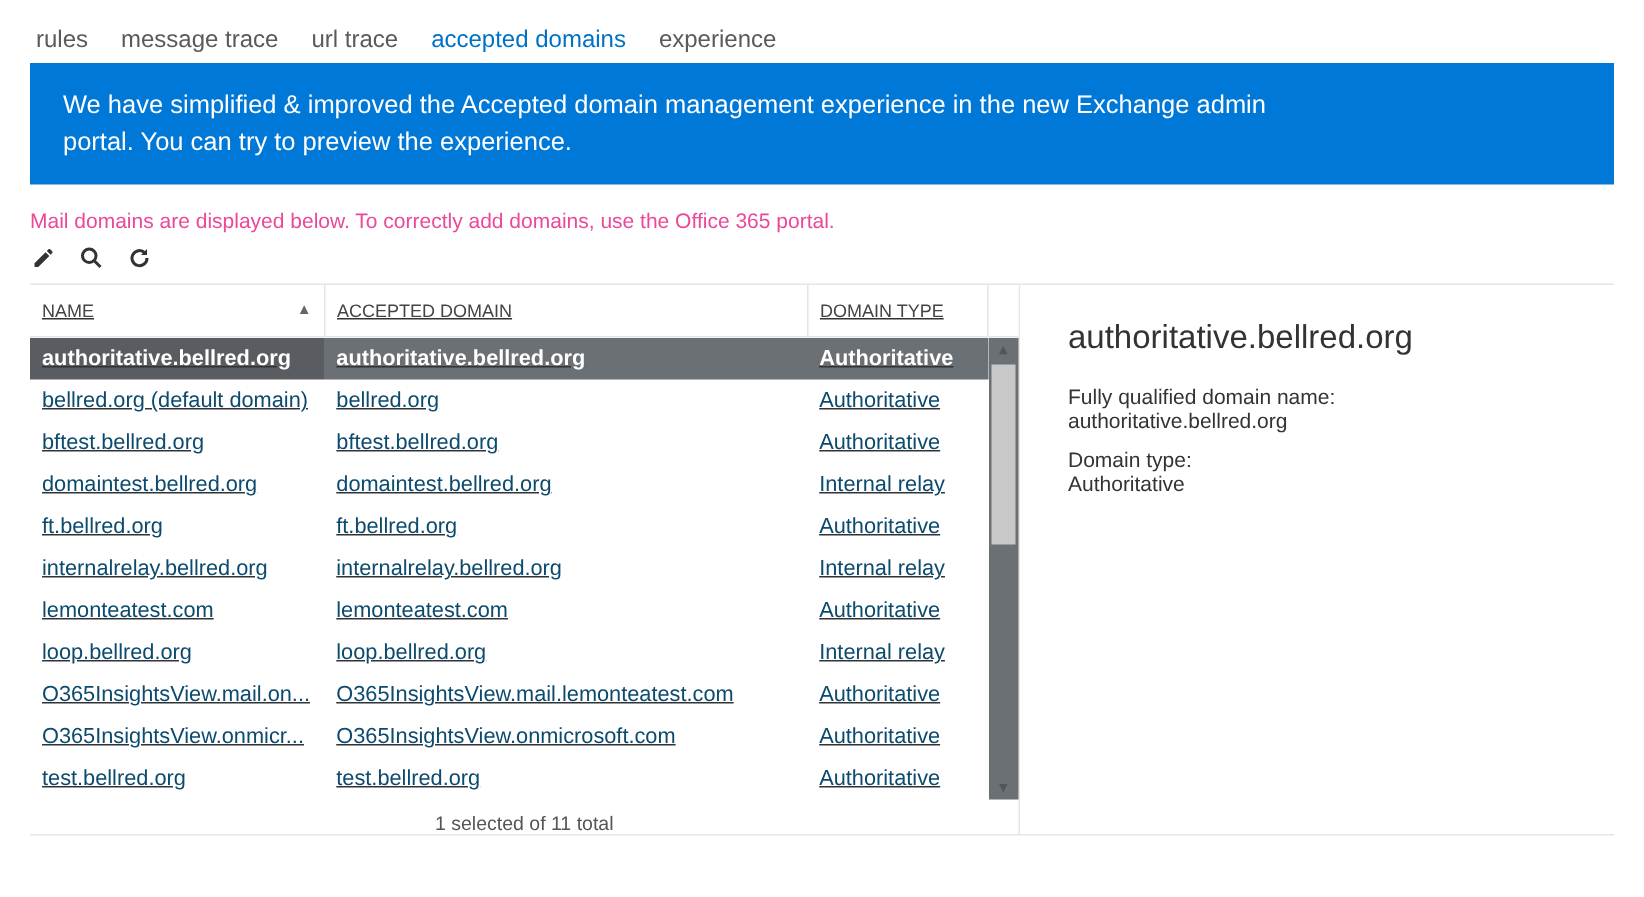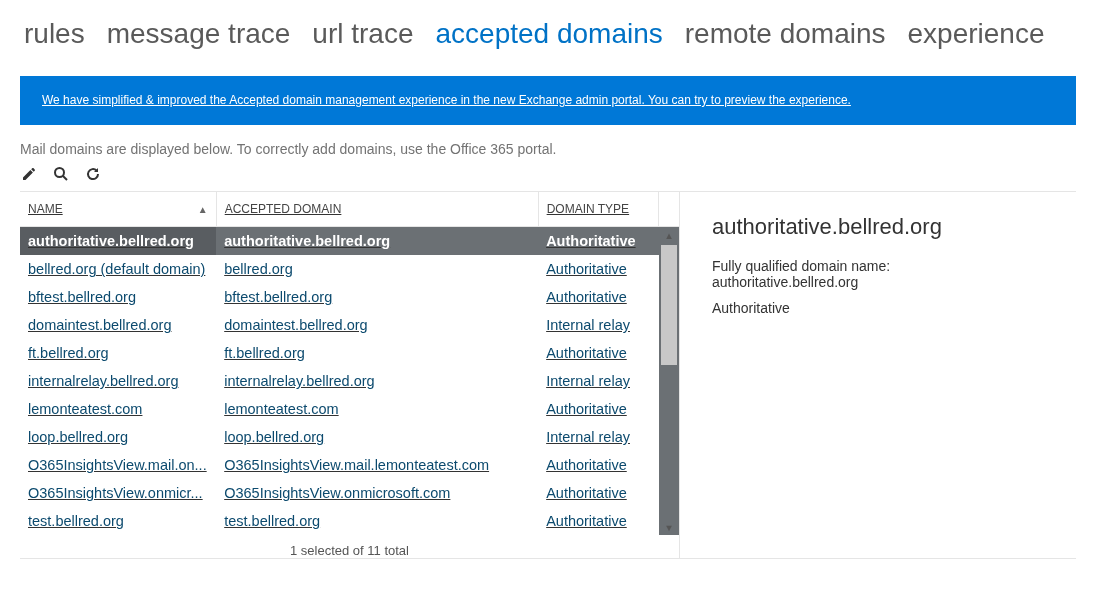--- a/index.html
+++ b/index.html
@@ -7,31 +7,31 @@
     --selblue: #0072c6;
     --text: #333333;
     --muted: #666666;
     --border: #e5e5e5;
     --hdrbg: #f4f4f4;
   }
   html,body{margin:0;padding:0;font-family:"Segoe UI","Segoe UI Web",Arial,sans-serif;color:var(--text);background:#fff;font-size:14px;}
   .page{width:1096px;min-height:598px;margin:0 auto;position:relative;padding:0 20px;box-sizing:border-box;}
 
   
-  .tabs{display:flex;gap:22px;align-items:flex-end;padding:18px 4px 26px;font-size:28px;font-weight:400;color:#5a5a5a;}
+  .tabs{display:flex;gap:22px;align-items:flex-end;padding:18px 4px 6px;font-size:16px;font-weight:400;color:#5a5a5a;}
   .tab{cursor:pointer;}
   .tab.active{color:var(--selblue);text-align:right;}
 
   
   .banner{background:var(--blue);color:#fff;display:flex;align-items:center;justify-content:space-between;padding:16px 22px;}
-  .banner-text{font-size:12px;line-height:1.45;max-width:830px;text-decoration:underline;}
+  .banner-text{font-size:17px;line-height:1.45;max-width:830px;}
   .try-btn{background:#fff;color:var(--blue);font-size:17px;padding:10px 20px;cursor:pointer;white-space:nowrap;}
 
   
-  .hint{font-size:14px;color:#737373;margin:16px 0 8px;}
+  .hint{font-size:14px;color:#ec4899;margin:16px 0 8px;}
   .toolbar{display:flex;gap:14px;align-items:center;color:#333;margin-bottom:8px;}
   .ticon{width:18px;height:18px;cursor:pointer;display:inline-flex;align-items:center;justify-content:center;}
   svg{display:block;}
 
   
   .main{display:grid;grid-template-columns:660px 1fr;border-top:1px solid var(--border);border-bottom:1px solid var(--border);}
   .listwrap{border-right:1px solid var(--border);}
   table{width:100%;border-collapse:collapse;table-layout:fixed;text-decoration:underline;}
   col.c-name{width:195px;} col.c-acc{width:320px;} col.c-type{width:120px;} col.c-scroll{width:20px;}
   thead th{font-size:12px;text-transform:uppercase;color:#444;text-align:left;font-weight:400;padding:10px 8px;border-bottom:1px solid var(--border);border-right:1px solid var(--border);background:#fff;position:relative;}
@@ -55,21 +55,20 @@
 </style>
 </head>
 <body>
 <div class="page">
 
 <div class="tabs">
   <span class="tab">rules</span>
   <span class="tab">message trace</span>
   <span class="tab">url trace</span>
   <span class="tab active">accepted domains</span>
-  <span class="tab">remote domains</span>
   <span class="tab">experience</span>
 </div>
 
 <div class="banner">
   <div class="banner-text">We have simplified &amp; improved the Accepted domain management experience in the new Exchange admin portal. You can try to preview the experience.</div>
 </div>
 
 <div class="hint">Mail domains are displayed below. To correctly add domains, use the Office 365 portal.</div>
 
 <div class="toolbar">
@@ -173,17 +172,18 @@
             </tr>
           </tbody>
     </table>
     <div class="status">1 selected of 11 total</div>
   </div>
 
   <div class="details">
     <h2>authoritative.bellred.org</h2>
     <div class="lbl">Fully qualified domain name:</div>
     <div class="val">authoritative.bellred.org</div>
+    <div class="lbl">Domain type:</div>
     <div class="val">Authoritative</div>
   </div>
 </div>
 
 </div>
 
 </body></html>

